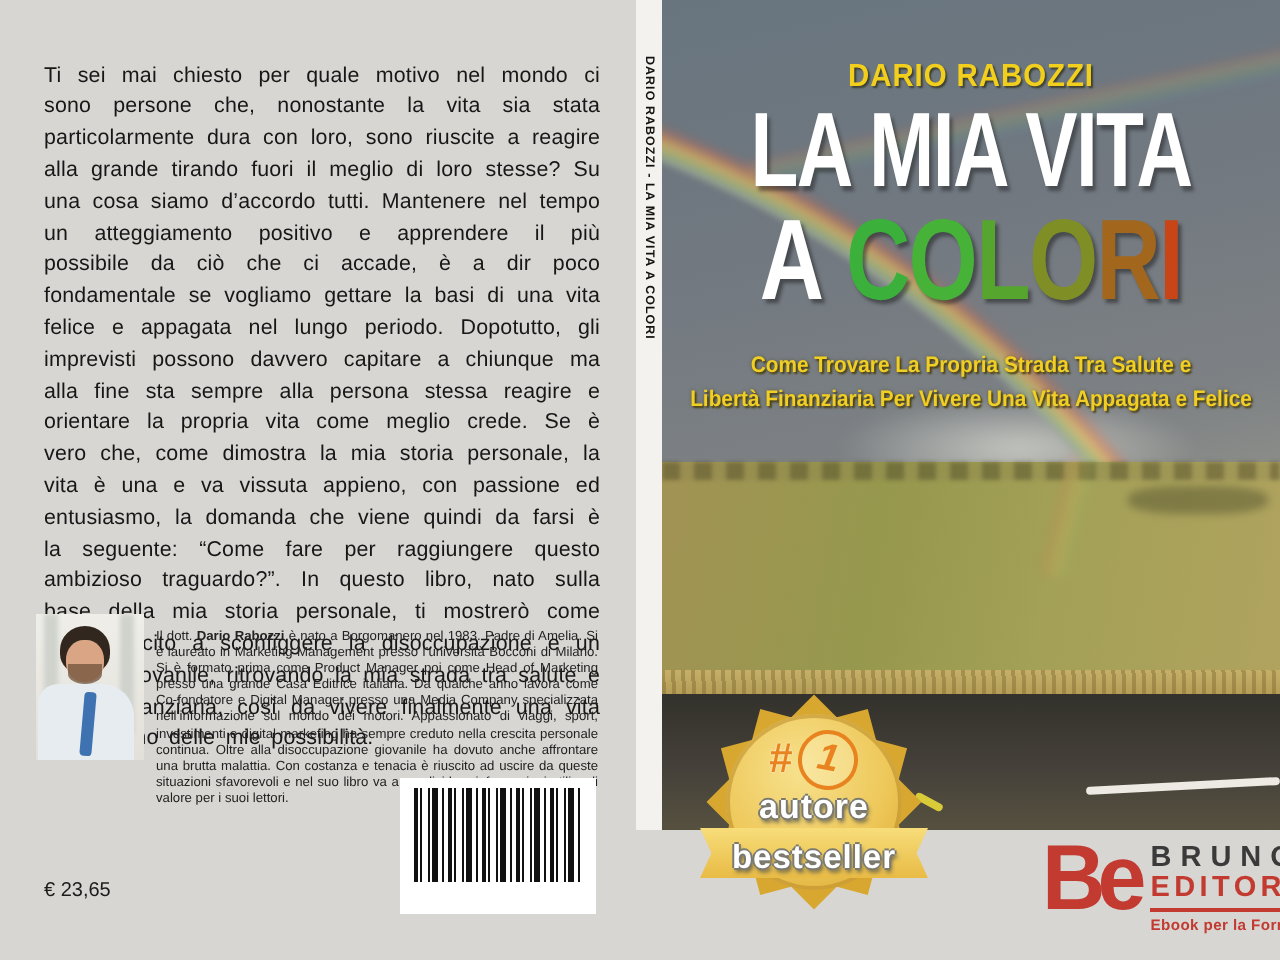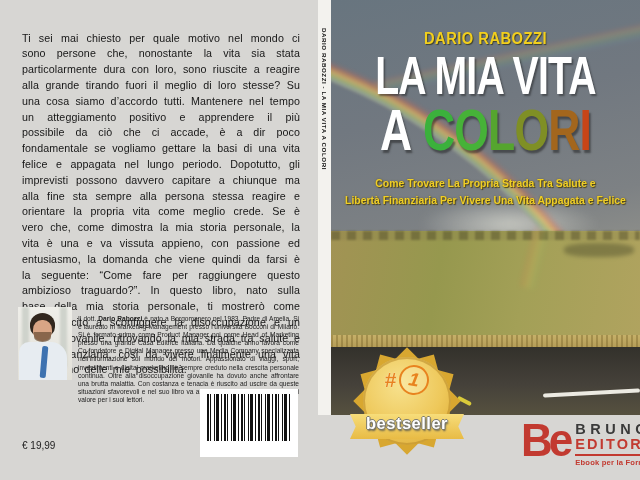--- a/index.html
+++ b/index.html
@@ -94,21 +94,21 @@
   .badge-hash{font-size:21px;font-weight:900;color:#e8831f;text-shadow:0 0 1px #fff;}
   .circle-num{width:26px;height:26px;border:2.5px solid #e8831f;border-radius:50%;display:flex;
     align-items:center;justify-content:center;font-size:19px;font-style:italic;font-weight:700;
     color:#e8831f;transform:rotate(10deg);background:rgba(255,250,220,.25);}
   .badge-word1{position:absolute;left:0;top:43px;width:114px;text-align:center;font-size:17px;
     font-weight:700;color:#fff;letter-spacing:.5px;
     text-shadow:-1px 0 0 #7a7a72,1px 0 0 #7a7a72,0 -1px 0 #7a7a72,0 1px 0 #7a7a72,1px 2px 2px #55554d;}
   .ribbon{position:absolute;left:0;top:63px;width:114px;height:25px;
     background:linear-gradient(#f7dd7a,#e8bb45);
     clip-path:polygon(0 0,100% 0,95% 50%,100% 100%,0 100%,5% 50%);
-    display:flex;align-items:flex-start;justify-content:center;box-shadow:0 2px 3px rgba(0,0,0,.25);}
+    display:flex;align-items:flex-end;justify-content:center;box-shadow:0 2px 3px rgba(0,0,0,.25);}
   .badge-word2{font-size:16.5px;font-weight:700;color:#fff;letter-spacing:.5px;
     text-shadow:-1px 0 0 #7a7a72,1px 0 0 #7a7a72,0 -1px 0 #7a7a72,0 1px 0 #7a7a72,1px 2px 2px #55554d;}
 
   
   .publisher{position:absolute;left:521px;top:419px;display:flex;align-items:flex-start;z-index:6;}
   .monogram{font-size:44px;line-height:40px;font-weight:900;color:#c23a30;letter-spacing:-4px;
     transform:scaleY(1.05);transform-origin:top;}
   .pub-col{margin-left:6px;padding-top:3px;}
   .pub-name1{font-size:14.5px;line-height:15px;letter-spacing:4.5px;color:#3a3a3a;font-weight:700;}
   .pub-name2{font-size:14.5px;line-height:15px;letter-spacing:2.2px;color:#c23a30;font-weight:700;}
@@ -127,21 +127,21 @@
     <div class="shelf s2"></div>
     <div class="hair"></div>
     <div class="face"></div>
     <div class="beard"></div>
     <div class="shirt"></div>
     <div class="tie"></div>
   </div>
 
   <p class="bio-text"><span>Il dott. </span><b>Dario Rabozzi</b><span> è nato a Borgomanero nel 1983. Padre di Amelia. Si è laureato in Marketing Management presso l’università Bocconi di Milano. Si è formato prima come Product Manager poi come Head of Marketing presso una grande Casa Editrice italiana. Da qualche anno lavora come Co-fondatore e Digital Manager presso una Media Company specializzata nell’informazione sul mondo dei motori. Appassionato di viaggi, sport, investimenti e digital marketing ha sempre creduto nella crescita personale continua. Oltre alla disoccupazione giovanile ha dovuto anche affrontare una brutta malattia. Con costanza e tenacia è riuscito ad uscire da queste situazioni sfavorevoli e nel suo libro va a condividere informazioni utili e di valore per i suoi lettori.</span></p>
 
-  <div class="price">€ 19,99</div>
+  <div class="price">€ 23,65</div>
 
   <div class="barcode">
     <div class="bars"></div>
   </div>
 
   <div class="cover">
     <div class="photo">
       <div class="glow"></div>
       <div class="bow2"></div>
       <div class="bow1"></div>
@@ -171,20 +171,21 @@
 
   <div class="badge">
     <div class="ray r1"></div>
     <div class="ray r2"></div>
     <div class="ray r3"></div>
     <div class="seal"></div>
     <div class="badge-rank">
       <span class="badge-hash">#</span>
       <span class="circle-num">1</span>
     </div>
+    <div class="badge-word1">autore</div>
     <div class="ribbon">
       <span class="badge-word2">bestseller</span>
     </div>
   </div>
 
   <div class="publisher">
     <div class="monogram">Be</div>
     <div class="pub-col">
       <div class="pub-name1">BRUNO</div>
       <div class="pub-name2">EDITORE</div>

